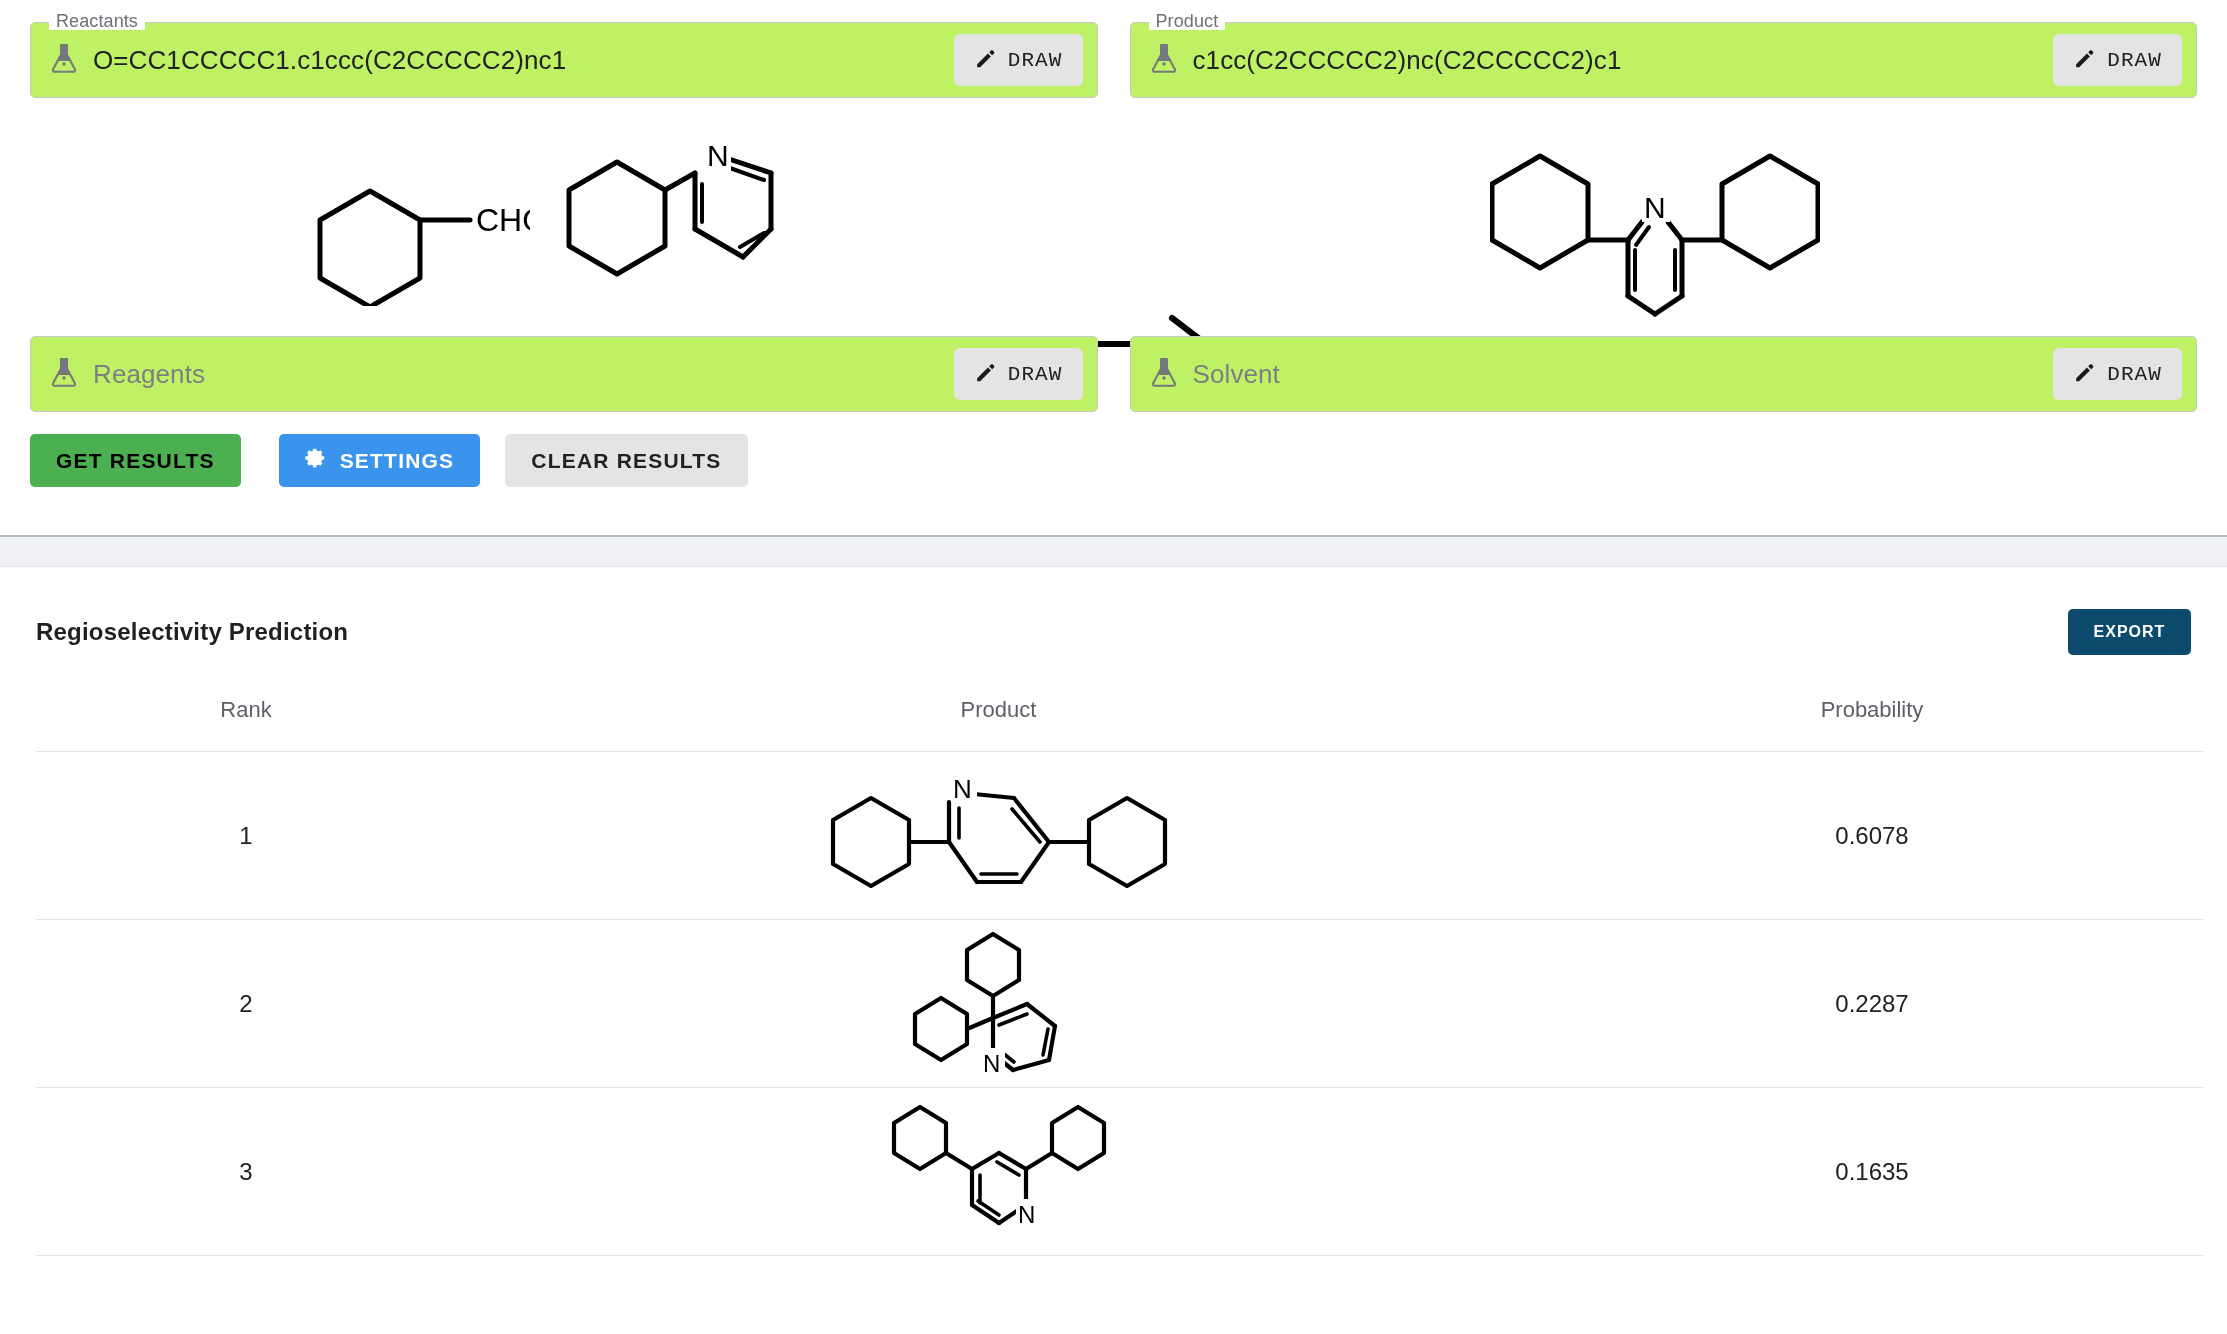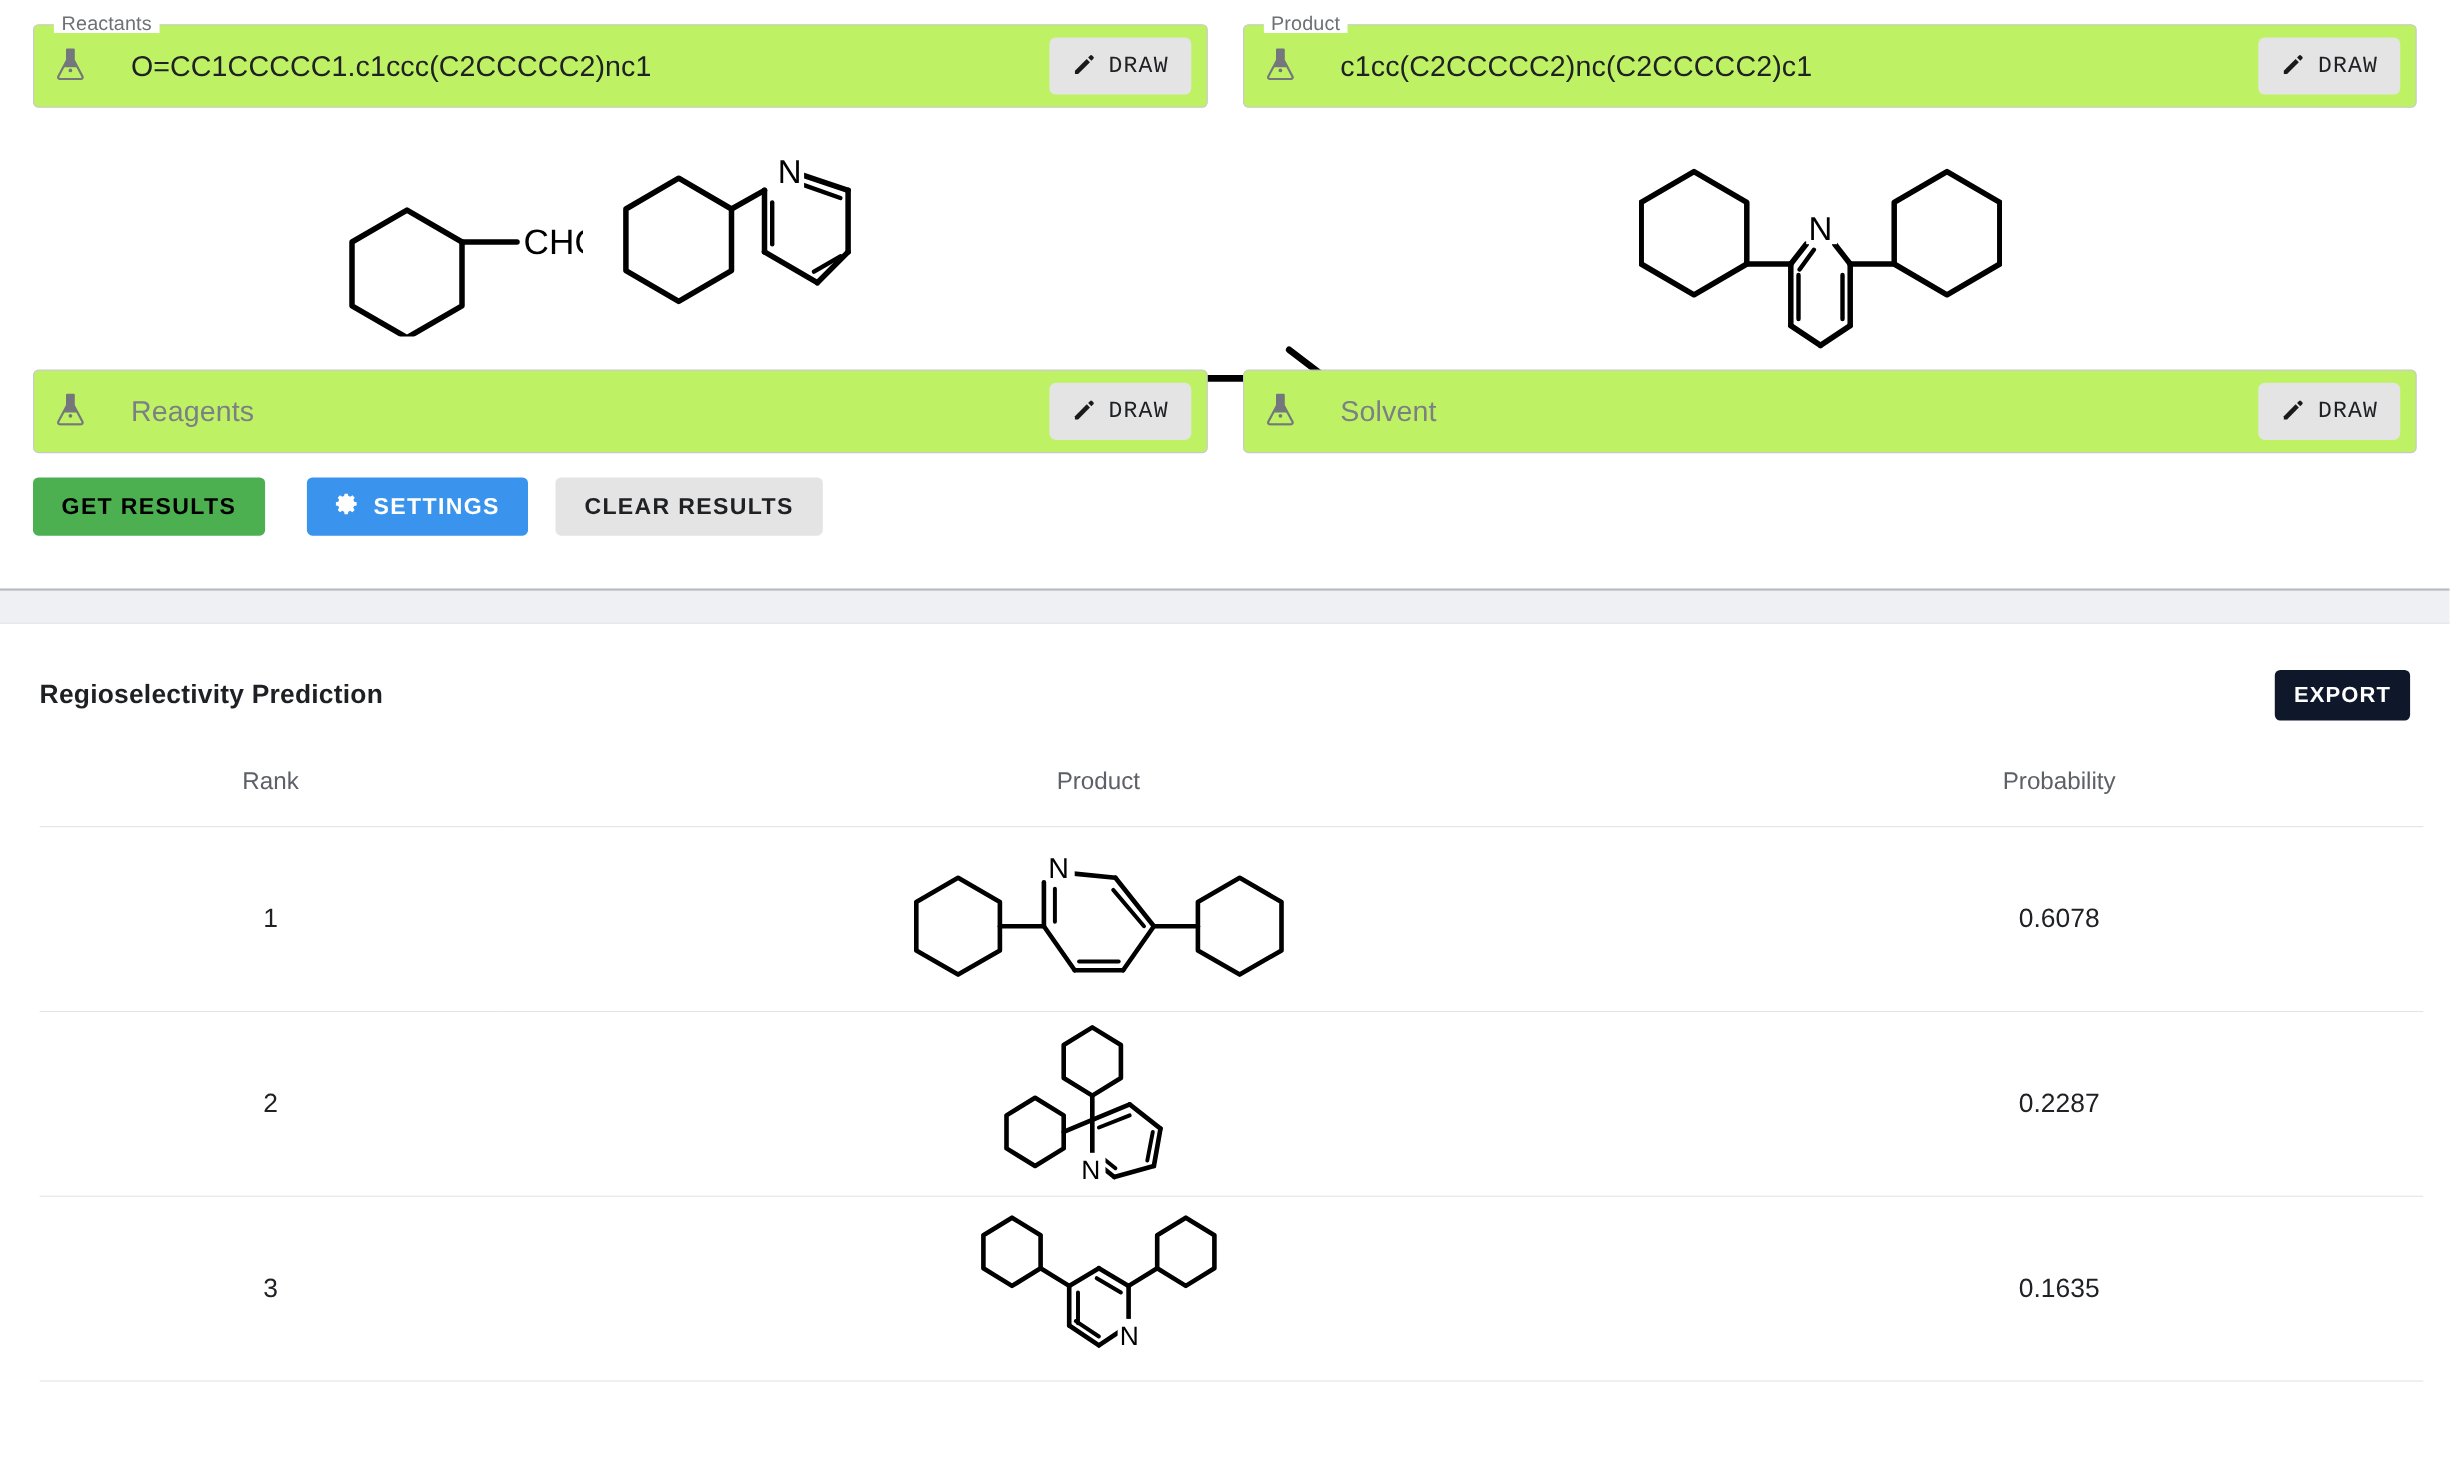--- a/index.html
+++ b/index.html
@@ -49,21 +49,20 @@
 
   .flask-icon { flex: 0 0 auto; margin-right: 16px; display: block; }
 
   .field-text {
     flex: 1 1 auto;
     font-size: 26px;
     color: #202124;
     letter-spacing: .1px;
     white-space: nowrap;
     overflow: hidden;
-    margin-left: 26px;
   }
   .field-text.placeholder { color: #7c7f84; }
 
   .draw-btn {
     flex: 0 0 auto;
     height: 52px;
     min-width: 128px;
     background: #e4e4e4;
     border: none;
     border-radius: 6px;
@@ -137,26 +136,26 @@
   }
   .results-title {
     font-size: 24px;
     font-weight: 700;
     color: #1f2023;
     letter-spacing: .2px;
   }
   .export-btn {
     height: 46px;
     min-width: 123px;
-    background: #0f172a;
+    background: #0c4a6e;
     color: #ffffff;
     border: none;
     border-radius: 5px;
     font-family: inherit;
-    font-size: 20px;
+    font-size: 16px;
     font-weight: 600;
     letter-spacing: 1px;
     cursor: pointer;
   }
 
   table.results-table {
     width: 100%;
     border-collapse: collapse;
     table-layout: fixed;
   }

